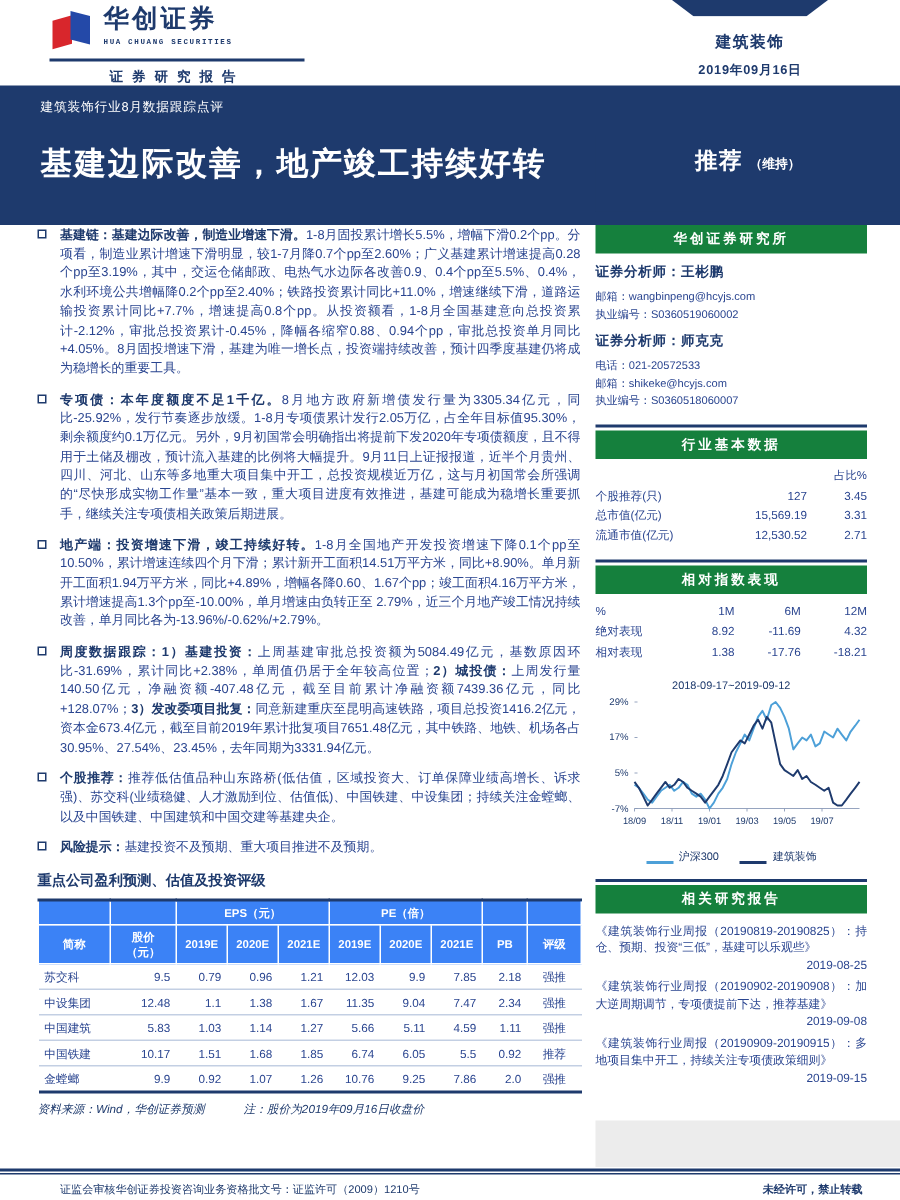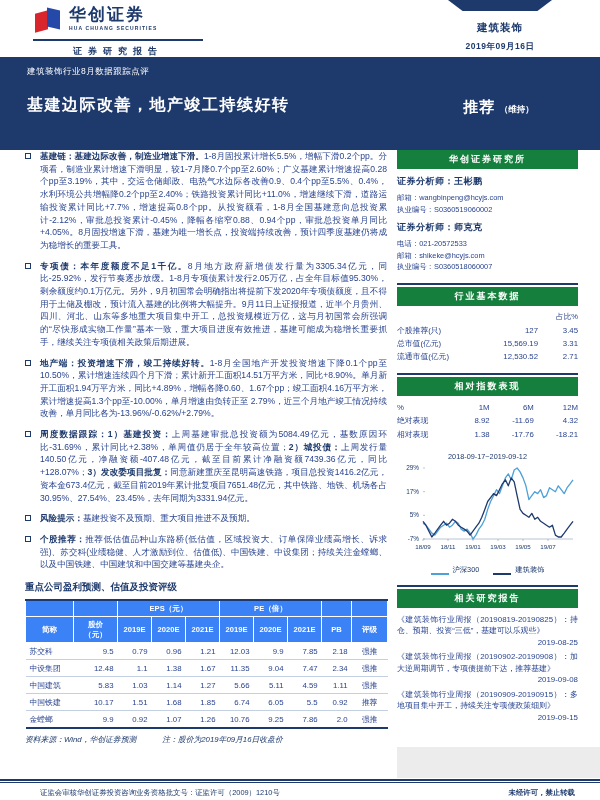--- a/index.html
+++ b/index.html
@@ -9,33 +9,33 @@
     background:#fff; overflow:hidden;
     font-family:"Liberation Sans","DejaVu Sans",sans-serif;
     color:#2a4590;
   }
   
   .logo-area { position:absolute; left:33px; top:6px; width:170px; }
   .logo-row { display:flex; align-items:flex-start; gap:6px; border-bottom:2px solid #1e3a6d; padding-bottom:3px; }
   .cube { position:relative; width:30px; height:30px; flex:0 0 30px; }
   .cube .f1 { position:absolute; left:2px; top:6px; width:13px; height:19px; background:#d8262c; transform:skewY(-16deg); }
   .cube .f2 { position:absolute; left:14px; top:3px; width:13px; height:19px; background:#2449a8; transform:skewY(14deg); }
-  .brand-txt { line-height:1; }
+  .brand-txt { line-height:1;font-family:Liberation Mono, monospace; }
   .brand-cn { font-size:17px; font-weight:bold; color:#1e3a6d; letter-spacing:2px; }
   .brand-en { font-size:5px; font-weight:bold; color:#1e3a6d; letter-spacing:1.1px; margin-top:3px; }
   .report-type { text-align:center; font-size:9px; font-weight:bold; color:#1e3a6d; letter-spacing:6px; margin-top:4px; }
   .header-right { position:absolute; right:20px; top:0; width:160px; text-align:center; }
   .banner-shape { width:104px; height:11px; margin:0 auto; background:#1e3a6d;
     clip-path:polygon(0 0,100% 0,86% 100%,14% 100%); }
   .hdr-industry { font-size:10.5px; font-weight:bold; color:#1e3a6d; margin-top:10px; letter-spacing:1px; }
   .hdr-date { font-size:8.5px; font-weight:bold; color:#1e3a6d; margin-top:6px; letter-spacing:0.5px; }
   
   .title-band { position:absolute; left:0; top:57px; width:600px; height:93px; background:#1e3a6d; padding:9px 0 0 27px; }
   .band-sub { font-size:8.5px; color:#fff; letter-spacing:0.5px; }
-  .band-title { font-size:16px; font-weight:bold; color:#fff; letter-spacing:1.5px; margin-top:17px;font-family:Liberation Mono, monospace; }
+  .band-title { font-size:21px; font-weight:bold; color:#fff; letter-spacing:1.5px; margin-top:17px;font-family:Liberation Mono, monospace; }
   .rating-box { position:absolute; right:0; top:90px; width:203px; height:51px; background:#1e3a6d; text-align:center; padding-top:8px; }
   .rating-main { font-size:15px; font-weight:bold; color:#fff; letter-spacing:1px; }
   .rating-note { font-size:8.5px; color:#fff; font-weight:bold; }
   
   .main-col { position:absolute; left:25px; top:150px; width:362px; }
   .bullet { display:flex; gap:9px; margin-bottom:8px; }
   .sq { flex:0 0 6px; width:6px; height:6px; border:1.2px solid #1e3a6d; margin-top:3px; }
   .btext { font-size:8.6px; line-height:12.7px; text-align:justify; color:#2a4590; }
   .btext b { color:#1e3a6d; }
   .tbl-title { font-size:9.5px; font-weight:bold; color:#1e3a6d; margin:10px 0 5px 0; }
@@ -126,25 +126,25 @@
         <div class="bullet">
           <span class="sq"></span>
           <p class="btext"><b>地产端：投资增速下滑，竣工持续好转。</b><span>1-8月全国地产开发投资增速下降0.1个pp至10.50%，累计增速连续四个月下滑；累计新开工面积14.51万平方米，同比+8.90%。单月新开工面积1.94万平方米，同比+4.89%，增幅各降0.60、1.67个pp；竣工面积4.16万平方米，累计增速提高1.3个pp至-10.00%，单月增速由负转正至 2.79%，近三个月地产竣工情况持续改善，单月同比各为-13.96%/-0.62%/+2.79%。</span></p>
         </div>
         <div class="bullet">
           <span class="sq"></span>
           <p class="btext"><b>周度数据跟踪：1）基建投资：</b><span>上周基建审批总投资额为5084.49亿元，基数原因环比-31.69%，累计同比+2.38%，单周值仍居于全年较高位置；</span><b>2）城投债：</b><span>上周发行量140.50亿元，净融资额-407.48亿元，截至目前累计净融资额7439.36亿元，同比+128.07%；</span><b>3）发改委项目批复：</b><span>同意新建重庆至昆明高速铁路，项目总投资1416.2亿元，资本金673.4亿元，截至目前2019年累计批复项目7651.48亿元，其中铁路、地铁、机场各占30.95%、27.54%、23.45%，去年同期为3331.94亿元。</span></p>
         </div>
         <div class="bullet">
           <span class="sq"></span>
+          <p class="btext"><b>个股推荐：</b><span>推荐低估值品种山东路桥(低估值，区域投资大、订单保障业绩高增长、诉求强)、苏交科(业绩稳健、人才激励到位、估值低)、中国铁建、中设集团；持续关注金螳螂、以及中国铁建、中国建筑和中国交建等基建央企。</span></p>
+        </div>
+        <div class="bullet">
+          <span class="sq"></span>
           <p class="btext"><b>风险提示：</b><span>基建投资不及预期、重大项目推进不及预期。</span></p>
-        </div>
-        <div class="bullet">
-          <span class="sq"></span>
-          <p class="btext"><b>个股推荐：</b><span>推荐低估值品种山东路桥(低估值，区域投资大、订单保障业绩高增长、诉求强)、苏交科(业绩稳健、人才激励到位、估值低)、中国铁建、中设集团；持续关注金螳螂、以及中国铁建、中国建筑和中国交建等基建央企。</span></p>
         </div>
       </div>
 
     <div class="tbl-title">重点公司盈利预测、估值及投资评级</div>
     <table class="stock">
       <colgroup>
         <col style="width:48px">
           <col style="width:44px">
         <col style="width:34px">
           <col style="width:34px">

